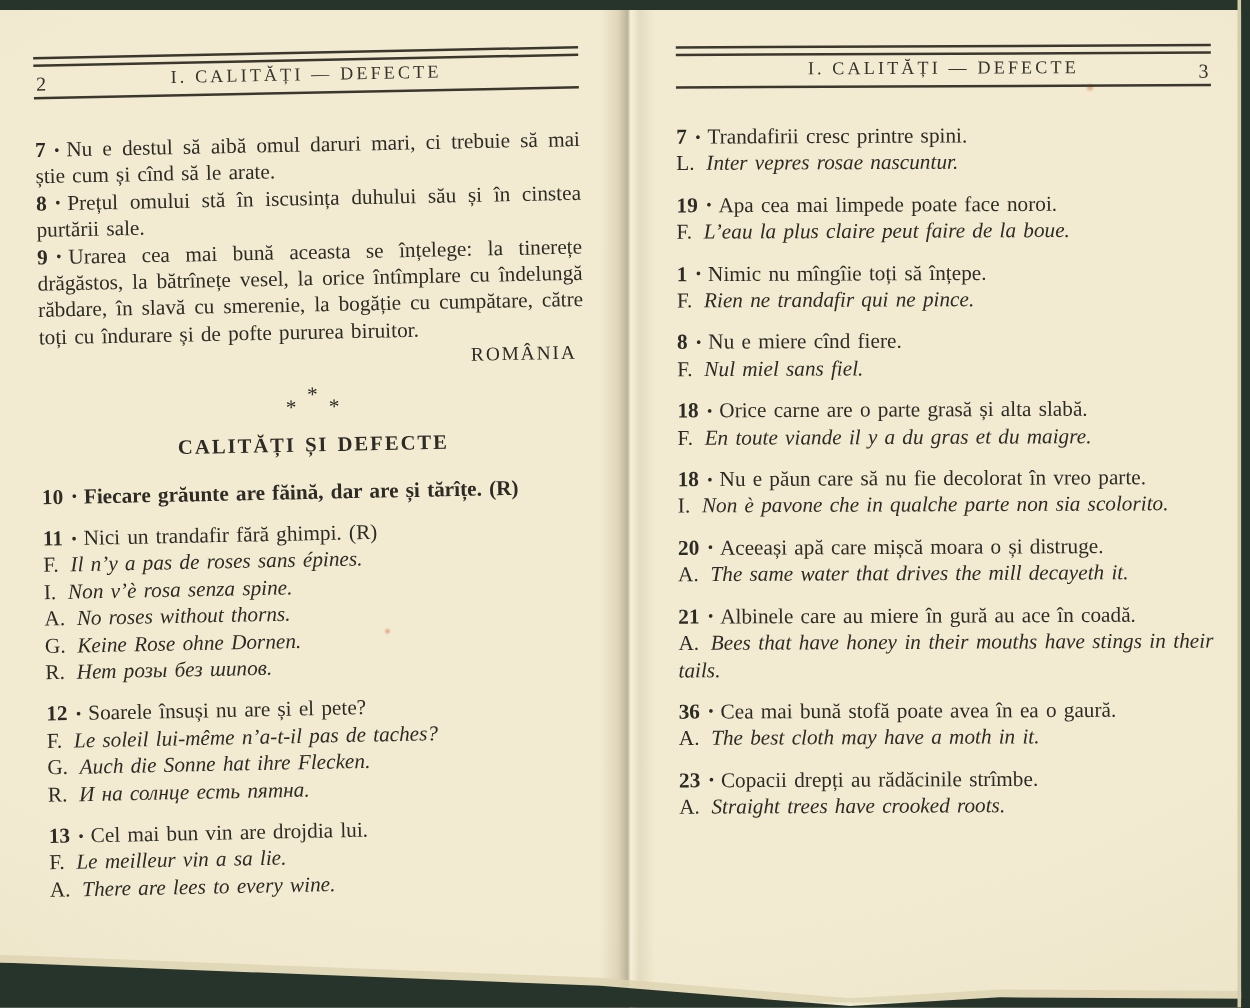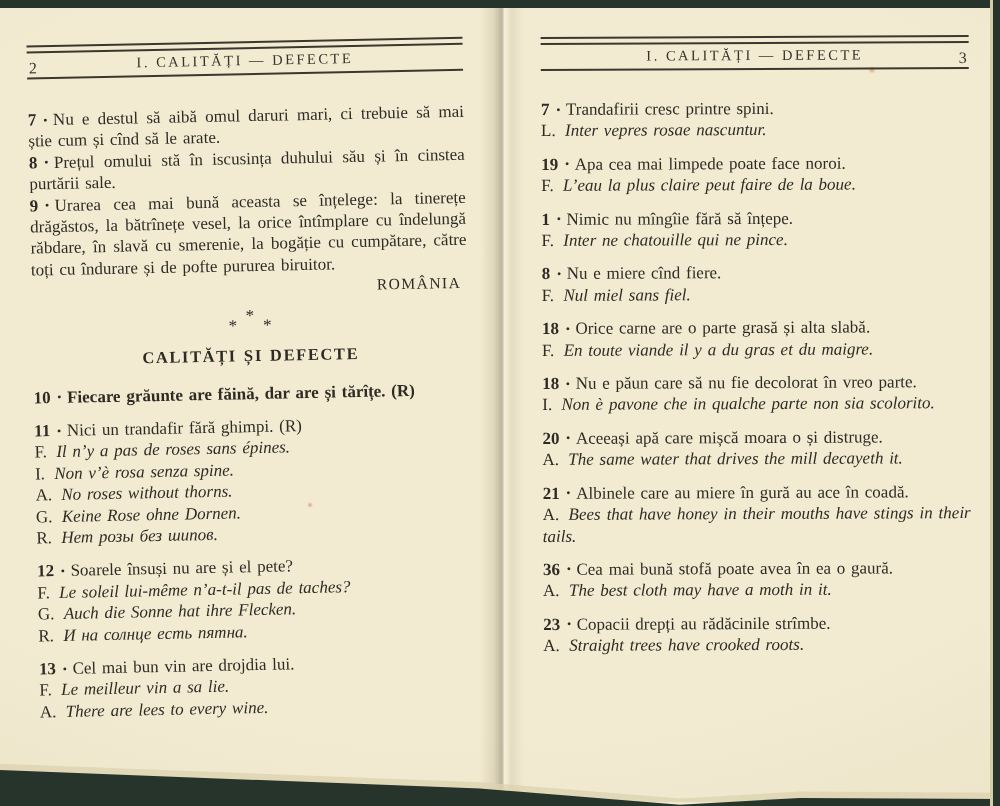--- a/index.html
+++ b/index.html
@@ -163,22 +163,22 @@
       <div>
           <div class="entry">
             <p class="rom"><span class="num">7</span><span class="bullet">•</span><span class="txt">Trandafirii cresc printre spini.</span></p>
             <p class="trans"><span class="lang">L.</span><span class="ttext">Inter vepres rosae nascuntur.</span></p>
           </div>
           <div class="entry">
             <p class="rom"><span class="num">19</span><span class="bullet">•</span><span class="txt">Apa cea mai limpede poate face noroi.</span></p>
             <p class="trans"><span class="lang">F.</span><span class="ttext">L’eau la plus claire peut faire de la boue.</span></p>
           </div>
           <div class="entry">
-            <p class="rom"><span class="num">1</span><span class="bullet">•</span><span class="txt">Nimic nu mîngîie fără să înțepe.</span></p>
-            <p class="trans"><span class="lang">F.</span><span class="ttext">Inter ne chatouille qui ne pince.</span></p>
+            <p class="rom"><span class="num">1</span><span class="bullet">•</span><span class="txt">Nimic nu mîngîie toți să înțepe.</span></p>
+            <p class="trans"><span class="lang">F.</span><span class="ttext">Rien ne trandafir qui ne pince.</span></p>
           </div>
           <div class="entry">
             <p class="rom"><span class="num">8</span><span class="bullet">•</span><span class="txt">Nu e miere cînd fiere.</span></p>
             <p class="trans"><span class="lang">F.</span><span class="ttext">Nul miel sans fiel.</span></p>
           </div>
           <div class="entry">
             <p class="rom"><span class="num">18</span><span class="bullet">•</span><span class="txt">Orice carne are o parte grasă și alta slabă.</span></p>
             <p class="trans"><span class="lang">F.</span><span class="ttext">En toute viande il y a du gras et du maigre.</span></p>
           </div>
           <div class="entry">

